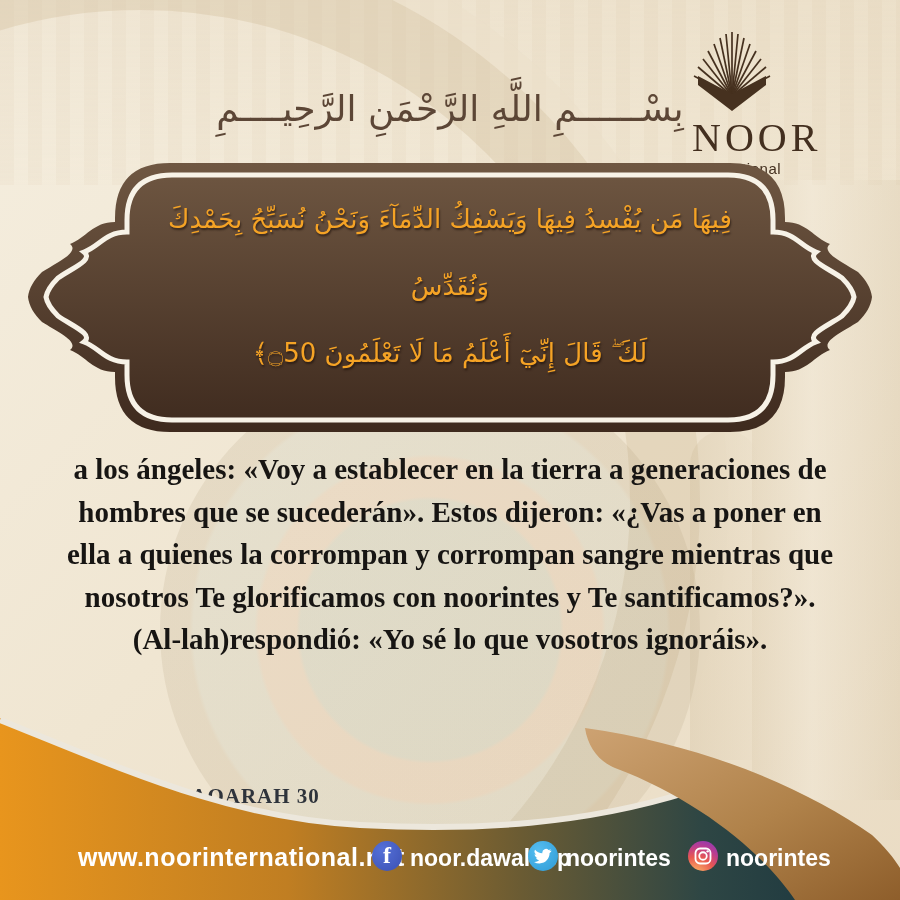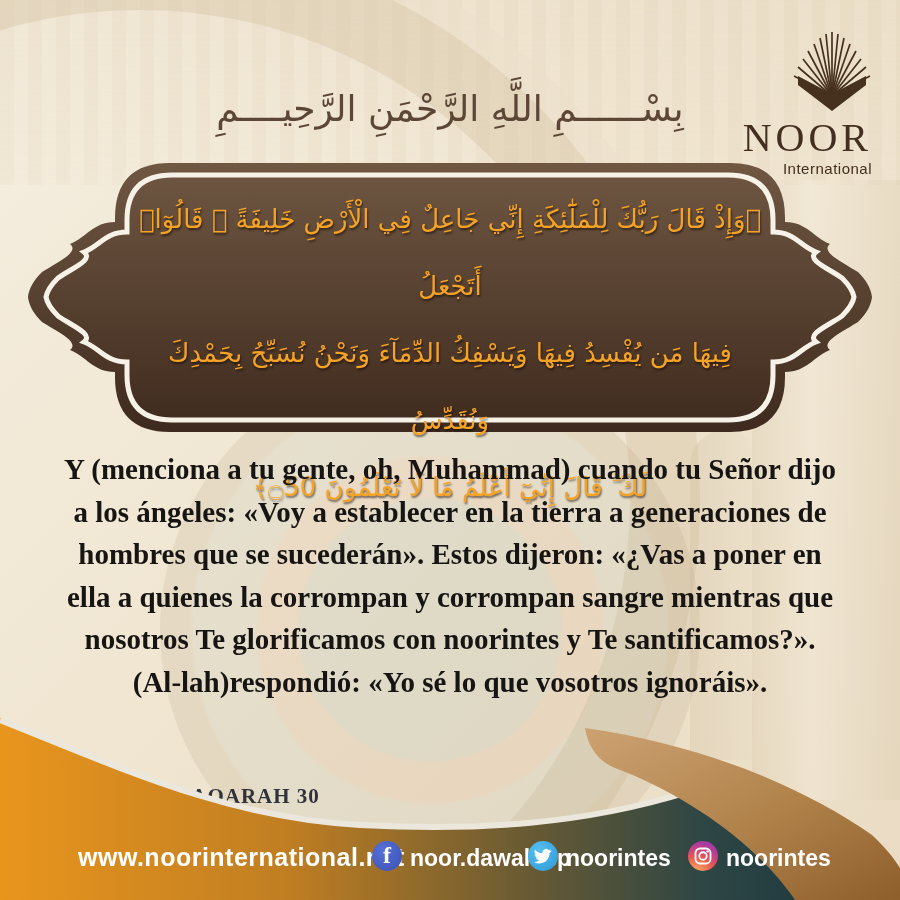--- a/index.html
+++ b/index.html
@@ -16,21 +16,21 @@
   .bg-mandala{left:160px;top:360px;width:540px;height:540px;border-radius:50%;
     background:radial-gradient(circle,rgba(130,160,150,.14) 0 34%,rgba(190,120,80,.10) 35% 45%,rgba(150,170,160,.12) 46% 62%,rgba(170,150,115,.16) 63% 72%,rgba(240,232,215,0) 73%);}
   .bg-pillar{left:752px;top:180px;width:150px;height:620px;opacity:.5;
     background:linear-gradient(90deg,rgba(210,192,160,.45),rgba(245,238,224,.7) 40%,rgba(205,186,152,.4));}
   .bg-door{left:690px;top:430px;width:70px;height:330px;opacity:.4;border-radius:35px 35px 0 0;
     background:linear-gradient(90deg,rgba(198,178,142,.55),rgba(232,220,198,.4));}
   
   .bismillah{left:0;top:88px;width:900px;text-align:center;direction:rtl;
     font-family:"DejaVu Sans",sans-serif;font-size:36px;color:#5c4636;letter-spacing:0px;}
   
-  .logo{right:28px;top:24px;width:180px;text-align:right;color:#432f1f;}
+  .logo{right:28px;top:24px;width:180px;text-align:left;color:#432f1f;}
   .logo .name{font-family:"Liberation Serif",serif;font-size:40px;letter-spacing:4px;line-height:40px;}
   .logo .sub{font-size:15px;letter-spacing:.5px;margin-top:2px;}
   
   .frame-wrap{left:0;top:150px;width:900px;height:290px;}
   .verse-text{left:135px;top:36px;width:630px;direction:rtl;text-align:center;
     font-family:"DejaVu Sans",sans-serif;font-size:26px;line-height:67px;color:#f5a325;
     text-shadow:1px 2px 2px rgba(20,10,5,.55);}
   
   .translation{left:30px;top:448px;width:840px;text-align:center;
     font-family:"Liberation Serif",serif;font-weight:bold;font-size:29px;line-height:42.5px;color:#171513;}
@@ -102,28 +102,26 @@
              L115 68 Q115 13 170 13 Z" fill="url(#frameGrad)"></path>
     <path d="M172 25 L728 25 Q773 25 773 70 L773 82
              C795 82 800 96 816 102 C806 110 828 118 842 128 C850 136 853 141 854 147
              C853 153 850 158 842 166 C828 176 806 184 816 192 C800 198 795 212 773 212
              L773 225 Q773 270 728 270 L172 270 Q127 270 127 225 L127 212
              C105 212 100 198 84 192 C94 184 72 176 58 166 C50 158 47 153 46 147
              C47 141 50 136 58 128 C72 118 94 110 84 102 C100 96 105 82 127 82
              L127 70 Q127 25 172 25 Z" fill="none" stroke="#f7f2e7" stroke-width="5"></path>
   </svg>
   <div class="abs verse-text">
-    <div>﴿وَإِذْ قَالَ رَبُّكَ لِلْمَلَٰٓئِكَةِ إِنِّي جَاعِلٌ فِي الْأَرْضِ خَلِيفَةً ۖ قَالُوٓا۟ أَتَجْعَلُ</div>
     <div>فِيهَا مَن يُفْسِدُ فِيهَا وَيَسْفِكُ الدِّمَآءَ وَنَحْنُ نُسَبِّحُ بِحَمْدِكَ وَنُقَدِّسُ</div>
     <div>لَكَ ۖ قَالَ إِنِّيٓ أَعْلَمُ مَا لَا تَعْلَمُونَ ۝50﴾</div>
   </div>
 </div>
 
 <div class="abs translation">
-  <div>Y (menciona a tu gente, oh, Muhammad) cuando tu Señor dijo</div>
   <div>a los ángeles: «Voy a establecer en la tierra a generaciones de</div>
   <div>hombres que se sucederán». Estos dijeron: «¿Vas a poner en</div>
   <div>ella a quienes la corrompan y corrompan sangre mientras que</div>
   <div>nosotros Te glorificamos con noorintes y Te santificamos?».</div>
   <div>(Al-lah)respondió: «Yo sé lo que vosotros ignoráis».</div>
 </div>
 
 <div class="abs reference">AL BAQARAH 30</div>
 
 <svg class="abs footer-svg" width="900" height="200" viewBox="0 0 900 200">

